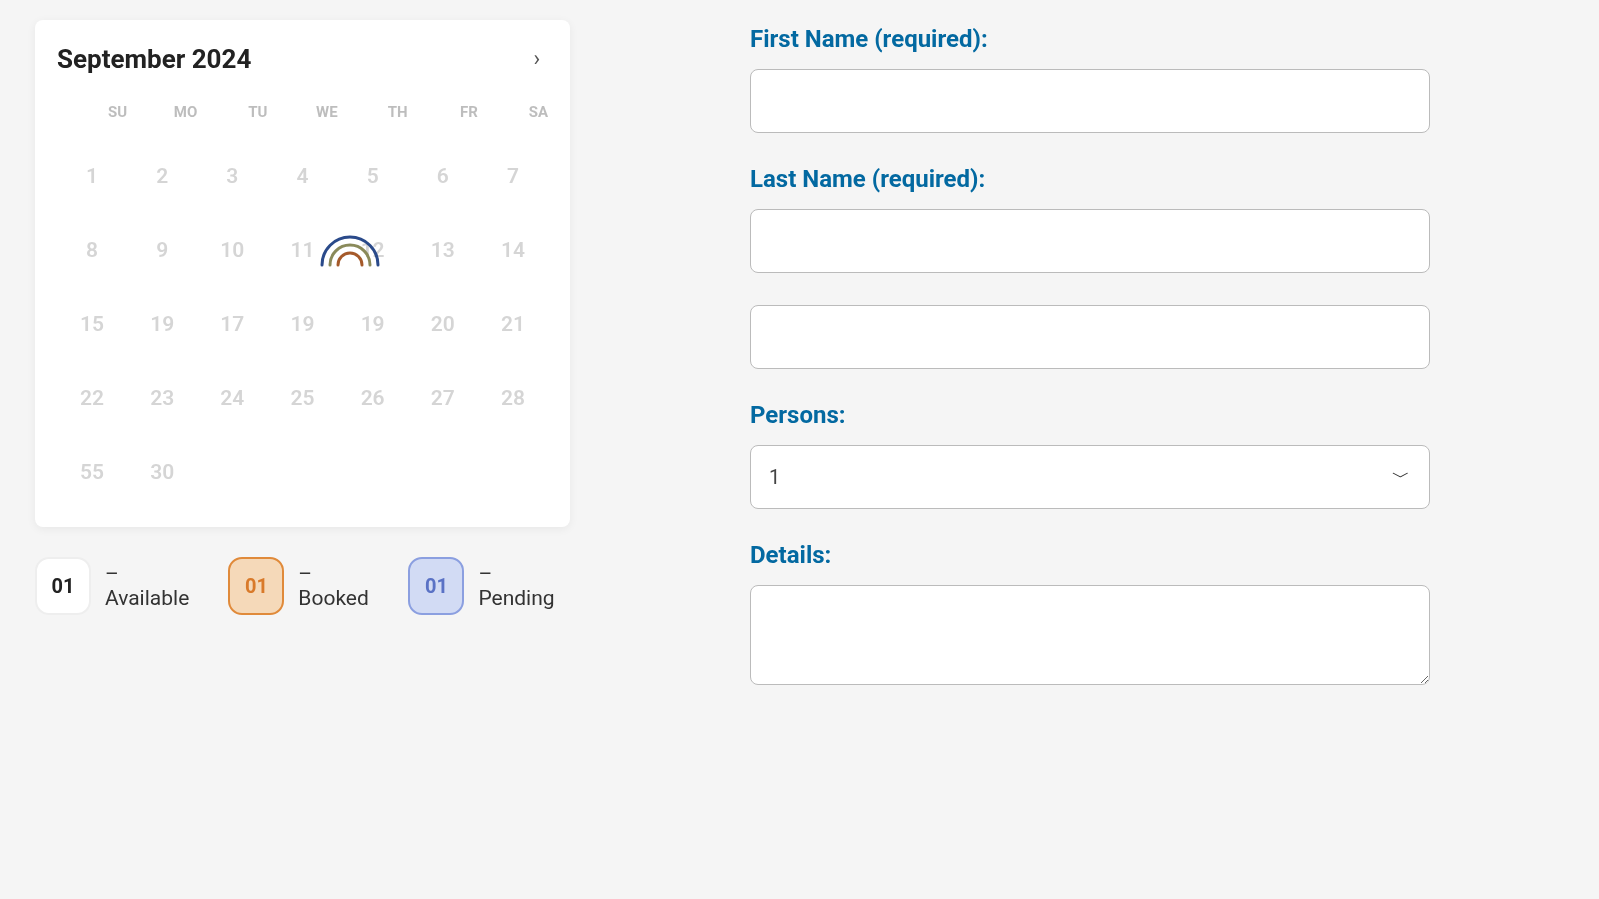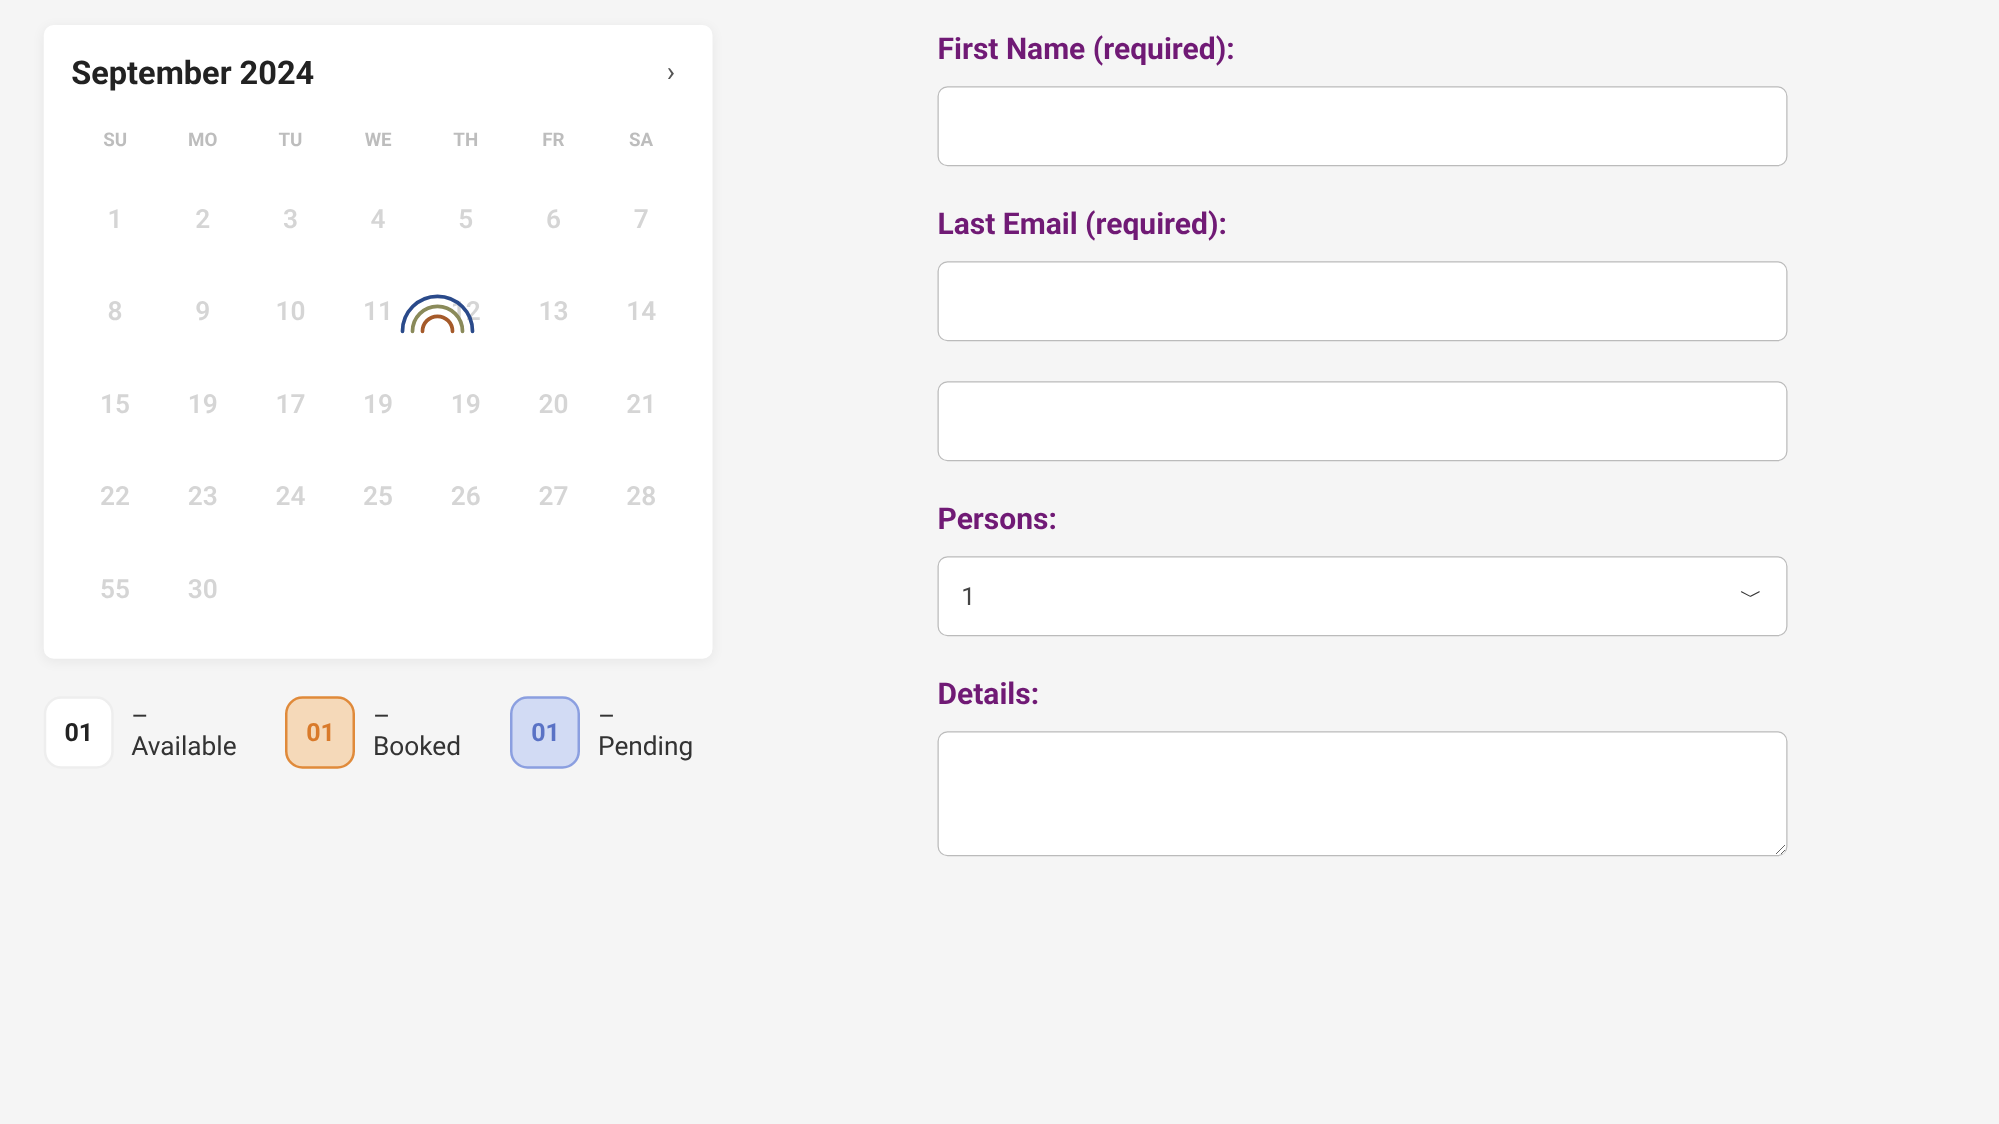--- a/index.html
+++ b/index.html
@@ -40,21 +40,21 @@
     .nav-next {
       font-size: 22px;
       color: #555;
       cursor: pointer;
       padding: 4px 8px;
       user-select: none;
     }
     .cal-grid {
       display: grid;
       grid-template-columns: repeat(7, 1fr);
-      text-align: center;
+      text-align: right;
       opacity: 0.35;
     }
     .dow {
       font-size: 15px;
       font-weight: 700;
       color: #444;
       padding: 10px 0 18px 0;
     }
     .day {
       font-size: 21px;
@@ -116,21 +116,21 @@
       flex: 1;
       padding-top: 5px;
       max-width: 680px;
     }
     .form-group {
       margin-bottom: 32px;
     }
     .form-label {
       font-size: 24px;
       font-weight: 700;
-      color: #701a75;
+      color: #0369a1;
       display: block;
       margin-bottom: 16px;
     }
     .form-input, .form-select, .form-textarea {
       width: 100%;
       height: 64px;
       border: 1px solid #bbb;
       border-radius: 8px;
       background: #fff;
       font-size: 20px;
@@ -234,21 +234,21 @@
       </div>
     </div>
   </div>
 
   <div class="right-col">
     <div class="form-group">
       <label class="form-label">First Name (required):</label>
       <input type="text" class="form-input" style="">
     </div>
     <div class="form-group">
-      <label class="form-label">Last Email (required):</label>
+      <label class="form-label">Last Name (required):</label>
       <input type="text" class="form-input" style="">
     </div>
     <div class="form-group">
       <input type="text" class="form-input" style="">
     </div>
     <div class="form-group">
       <label class="form-label">Persons:</label>
       <div class="select-wrap">
         <select class="form-select">
           <option>1</option>

